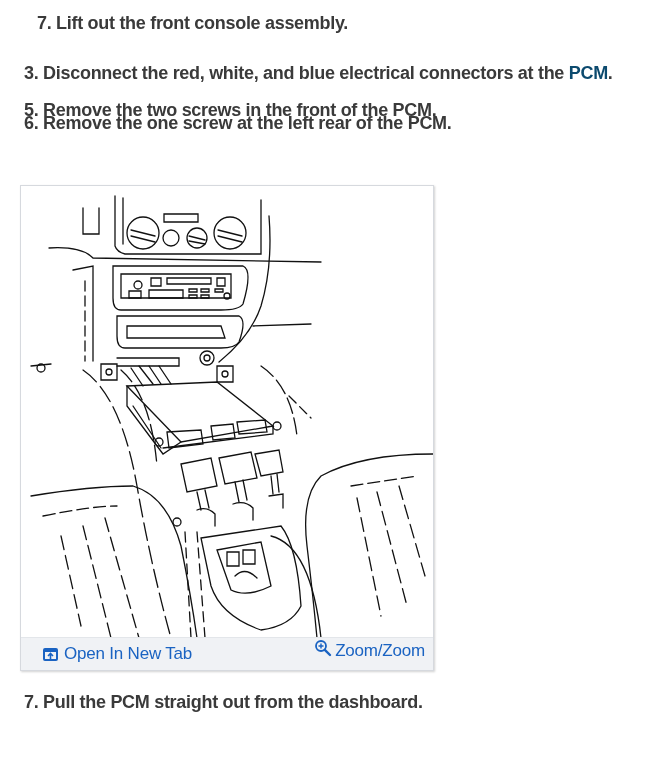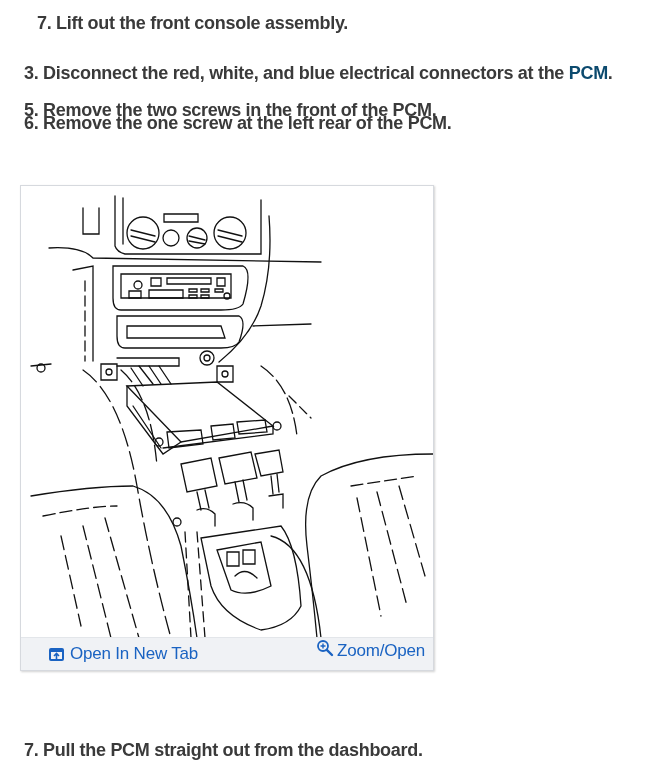--- a/index.html
+++ b/index.html
@@ -111,32 +111,32 @@
       <circle cx="156" cy="336" r="4"></circle>
 
       <path d="M180 352 L260 340 Q276 360 280 420 Q270 440 240 444 Q200 430 190 400 Z"></path>
       <path d="M196 364 L240 356 L250 400 Q226 412 210 404 Z"></path>
       <path d="M206 366 H218 V380 H206 Z M222 364 H234 V378 H222 Z M214 390 Q224 380 236 392"></path>
       <path d="M250 350 Q290 360 300 452"></path>
       <path d="M164 346 L170 452 M176 346 L184 452" stroke-dasharray="10 6"></path>
     </svg>
   </div>
   <div class="footer">
-    <div class="fbtn" style="left:28px;">
+    <div class="fbtn" style="left:22px;">
       <svg width="15" height="13" viewBox="0 0 15 13">
         <rect x="1" y="1" width="13" height="11" rx="1" fill="none" stroke="#1a63c2" stroke-width="2"></rect>
         <rect x="1" y="1" width="13" height="3" fill="#1a63c2"></rect>
         <path d="M7.5 11 V6 M5 8 L7.5 5.5 L10 8" stroke="#1a63c2" stroke-width="1.6" fill="none"></path>
       </svg>
       <span>Open In New Tab</span>
     </div>
     <div class="fbtn" style="right:8px; top:3px;">
       <svg width="18" height="18" viewBox="0 0 18 18" style="margin-top:-6px; margin-right:-3px;">
         <circle cx="7" cy="7" r="5" fill="none" stroke="#1a63c2" stroke-width="1.8"></circle>
         <path d="M7 4.5 V9.5 M4.5 7 H9.5" stroke="#1a63c2" stroke-width="1.4"></path>
         <path d="M10.8 10.8 L16 16" stroke="#1a63c2" stroke-width="2.4" stroke-linecap="round"></path>
       </svg>
-      <span>Zoom/Open</span>
+      <span>Zoom/Zoom</span>
     </div>
   </div>
 </div>
 
-<div class="line" style="left:24px; top:740px;text-align:right;">7. Pull the PCM straight out from the dashboard.</div>
+<div class="line" style="left:24px; top:692px;text-align:right;">7. Pull the PCM straight out from the dashboard.</div>
 
 </body></html>

